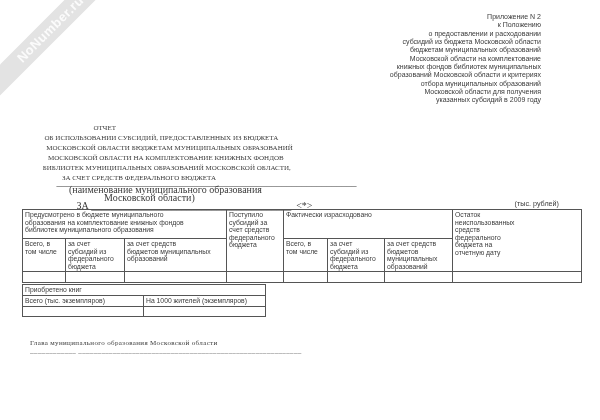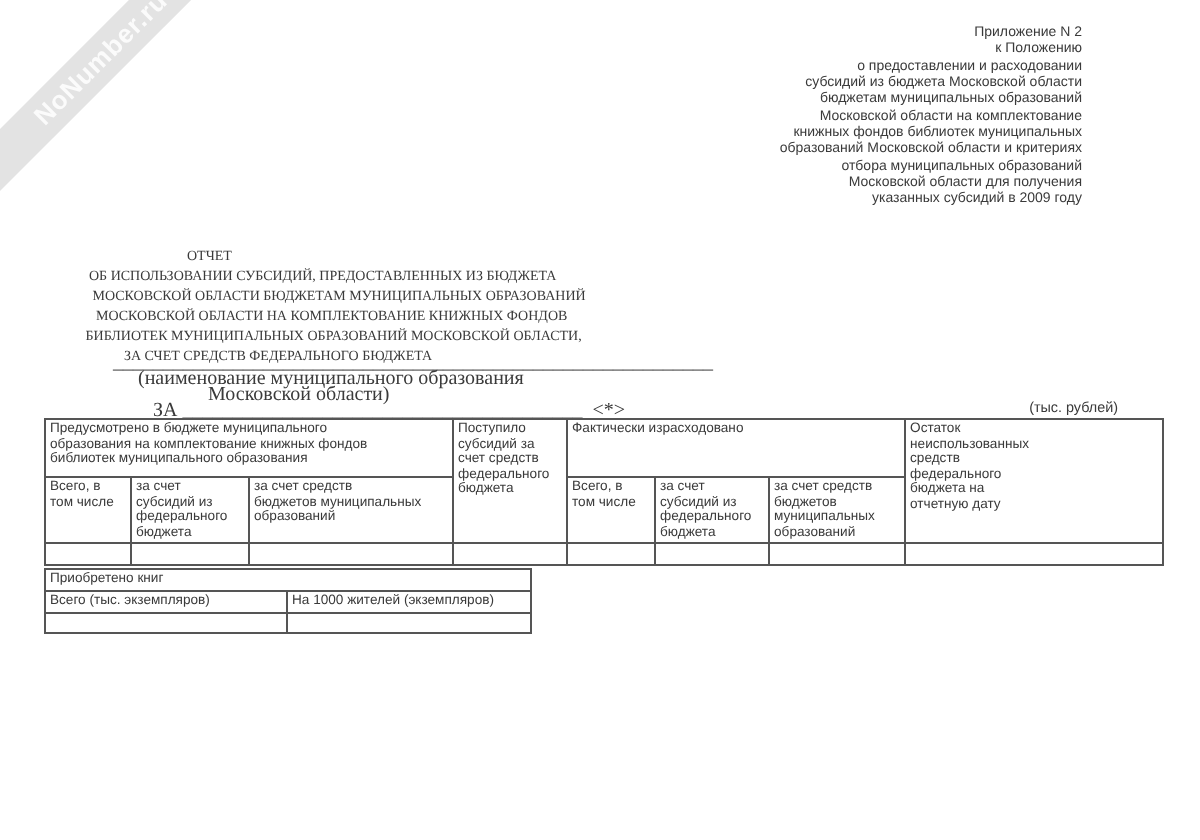--- a/index.html
+++ b/index.html
@@ -168,14 +168,16 @@
       <th>Всего (тыс. экземпляров)</th>
       <th>На 1000 жителей (экземпляров)</th>
     </tr>
     <tr class="r3">
       <td></td>
       <td></td>
     </tr>
   </tbody>
     </table>
 
+  <pre class="mono signature">Глава муниципального образования Московской области
+____________ __________________________________________________________</pre>
 
 </div>
 
 </body></html>

